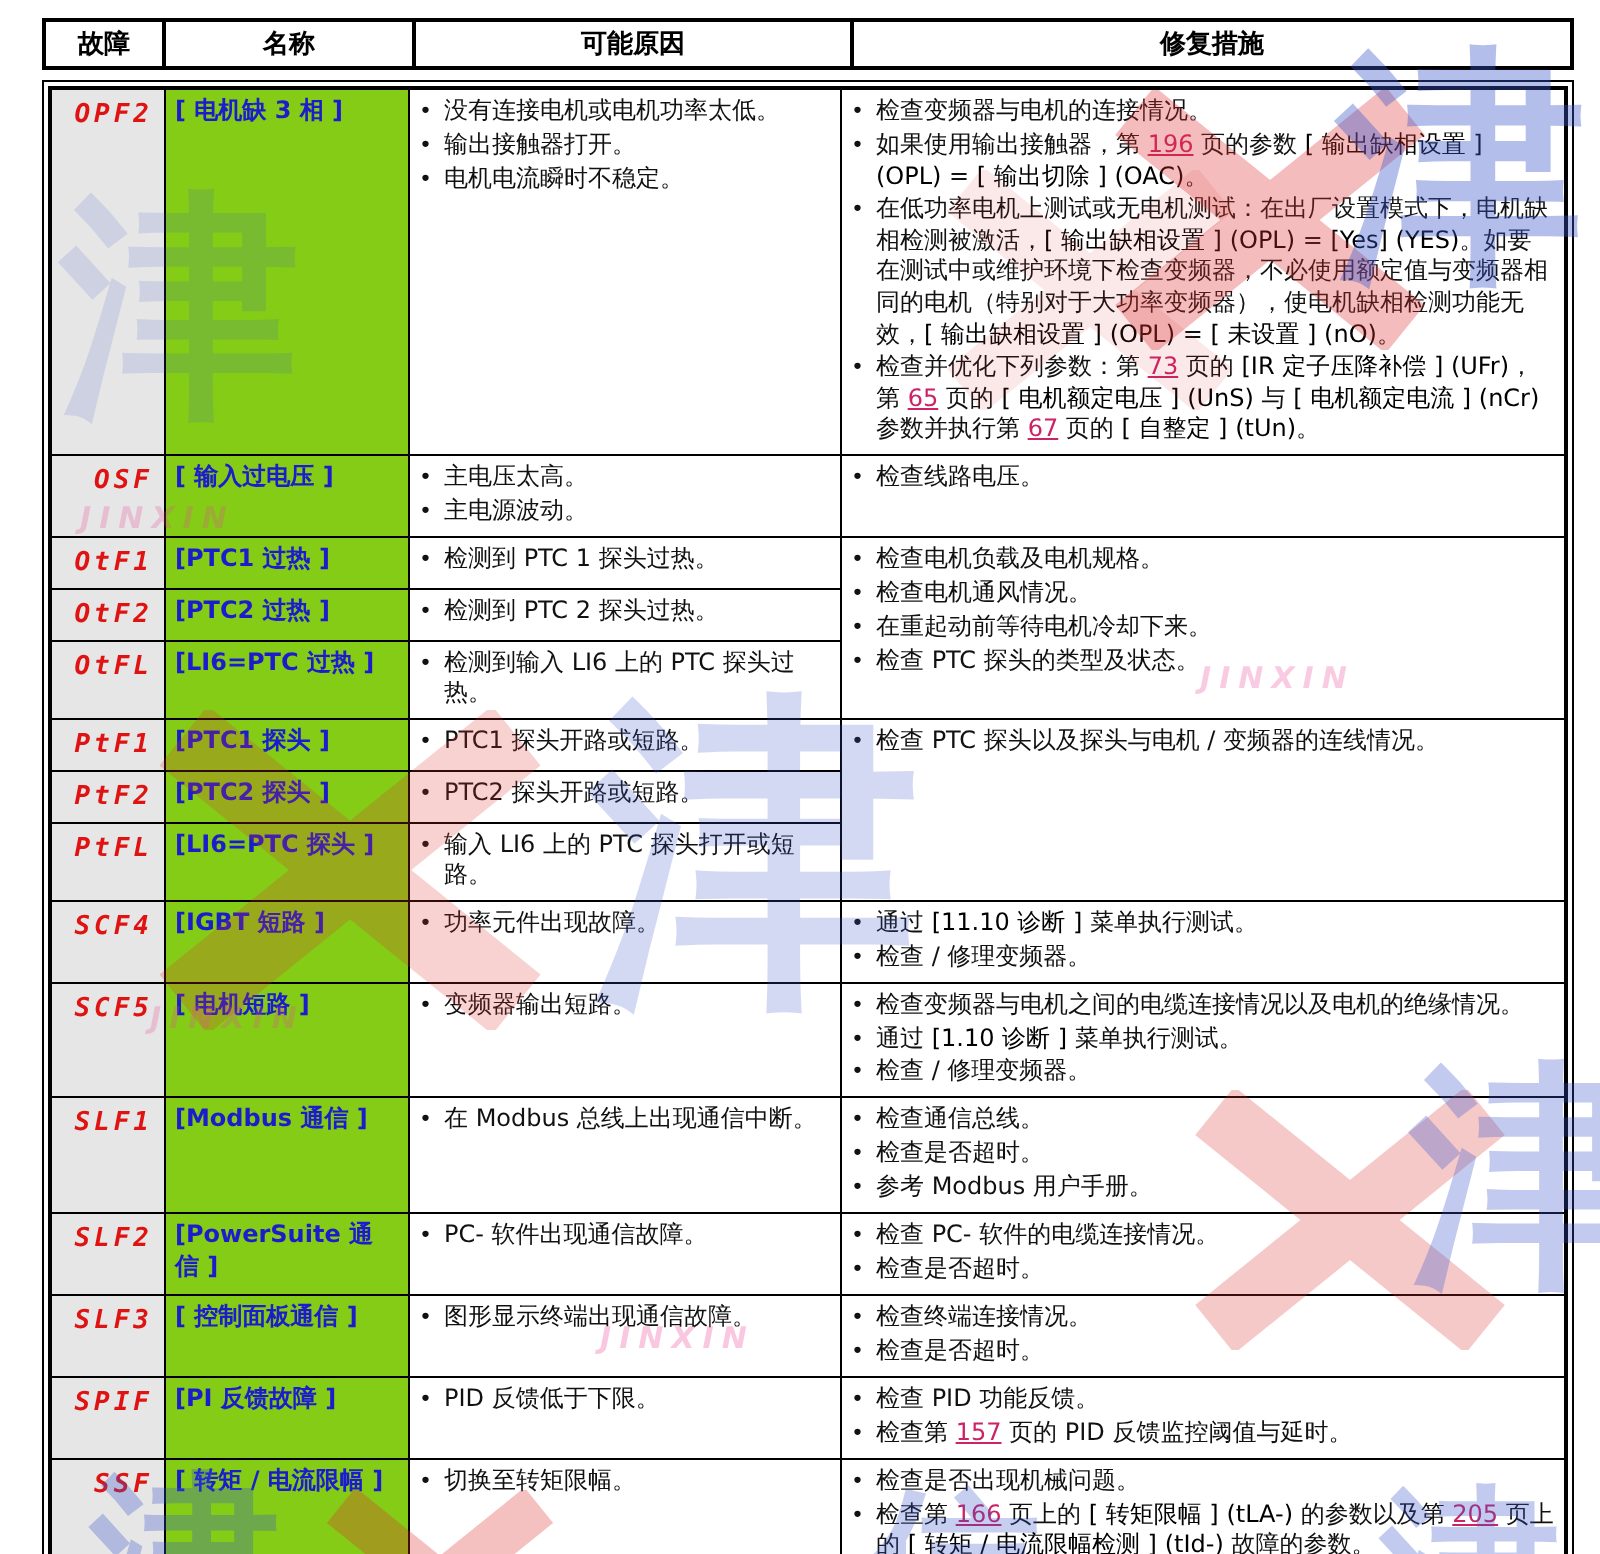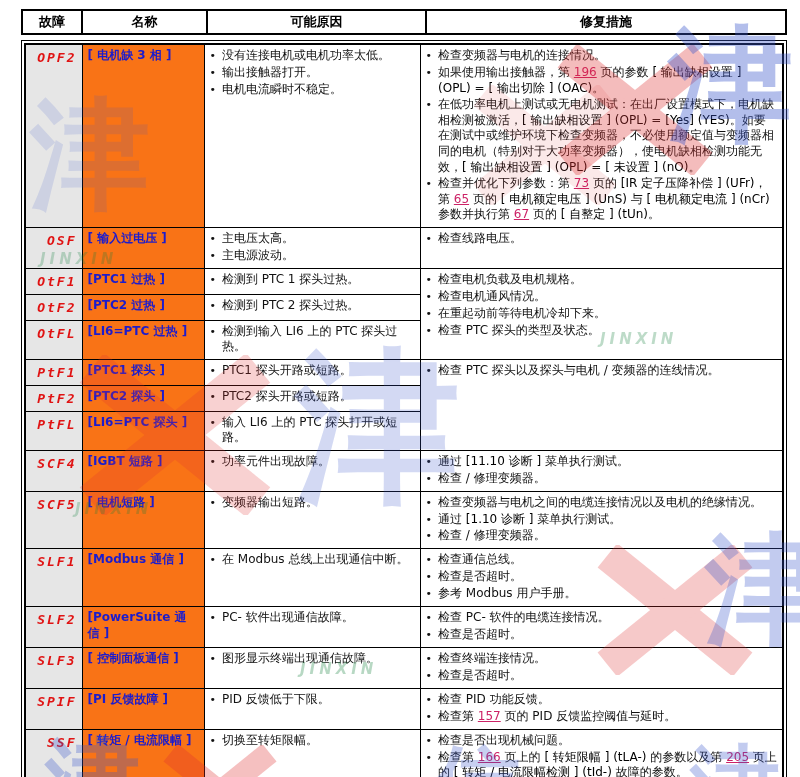--- a/index.html
+++ b/index.html
@@ -25,37 +25,37 @@
   .body-table td{
     border:1px solid #000;vertical-align:top;
     padding:3px 5px;font-size:12px;line-height:1.3;
   }
   td.code-cell{background:#e6e6e6;text-align:right;padding-left:8px;padding-top:5px;}
   .code-txt{
     color:#e01313;font-style:italic;font-weight:bold;
     font-family:"DejaVu Sans Mono", monospace;
     font-size:13px;letter-spacing:2px;white-space:nowrap;
   }
-  td.name-cell{background:#f97316;}
+  td.name-cell{background:#84cc16;}
   .name-txt{color:#1c1ccd;font-weight:bold;font-size:12px;}
 
   .li{display:flex;gap:6px;margin:0 0 1px 0;}
   .li .dot{flex:0 0 auto;font-size:11px;line-height:1.45;}
   .li .txt{flex:1 1 auto;}
 
   .seg-p{color:#111;}
   .seg-b{color:#000000;}
   .seg-r{color:#000000;}
   .seg-l{color:#cc2266;text-decoration:underline;cursor:pointer;}
 
   
   .wm-layer{position:absolute;left:0;top:0;width:800px;height:777px;z-index:3;pointer-events:none;}
   .wm{position:absolute;}
   .wm-jin{font-weight:bold;color:#3a57cc;line-height:1;}
-  .wm-brand{font-style:italic;font-weight:bold;color:#15803d;letter-spacing:4px;font-family:"DejaVu Sans",sans-serif;}
+  .wm-brand{font-style:italic;font-weight:bold;color:#ec4899;letter-spacing:4px;font-family:"DejaVu Sans",sans-serif;}
   .wm svg{display:block;}
 </style>
 </head>
 <body>
 
 <div class="wm-layer">
 
   <div class="wm" style="left:555px;top:45px;opacity:.32">
     <svg width="160" height="130" viewBox="0 0 120 100">
       <line x1="8" y1="8" x2="112" y2="92" stroke="#e03131" stroke-width="24"></line>

